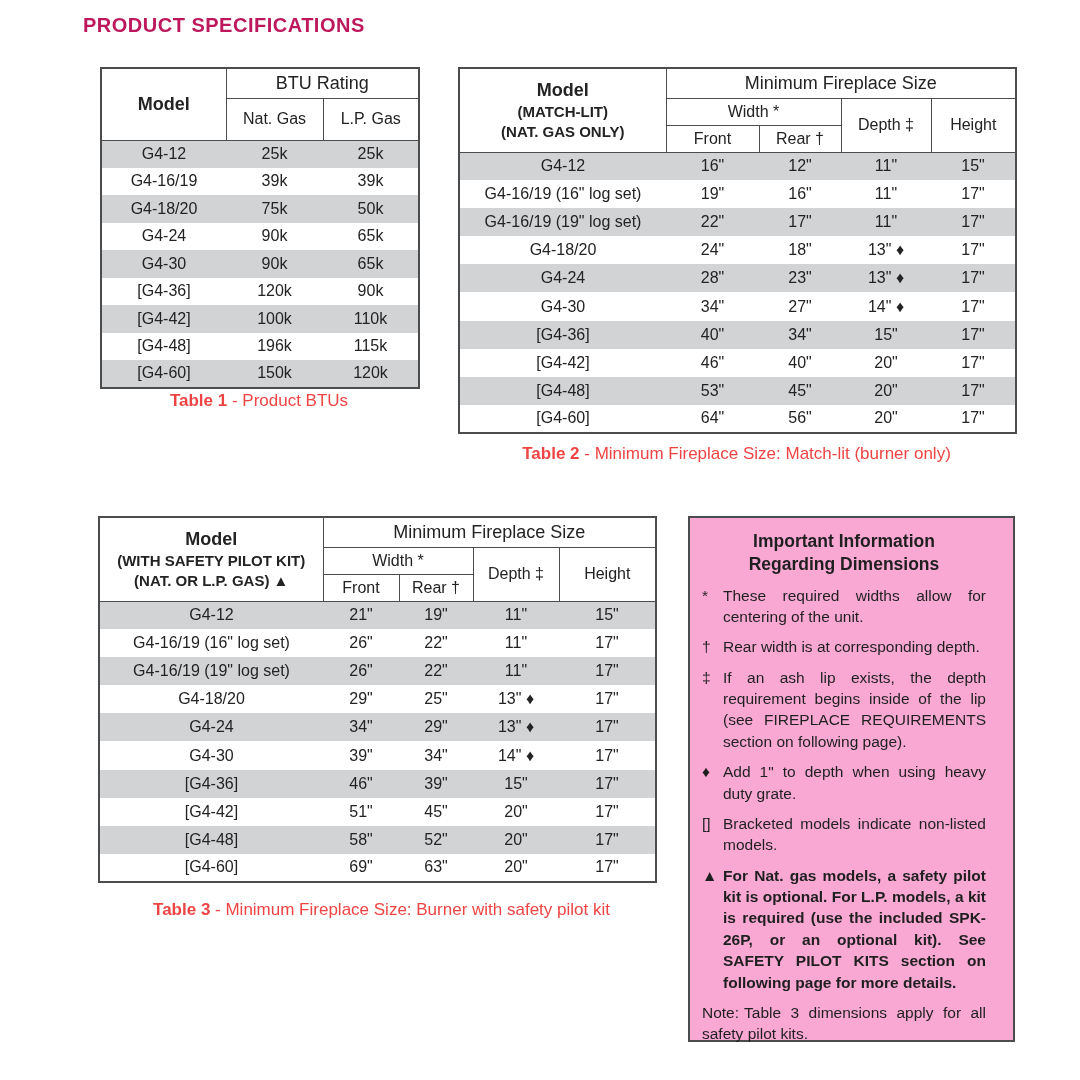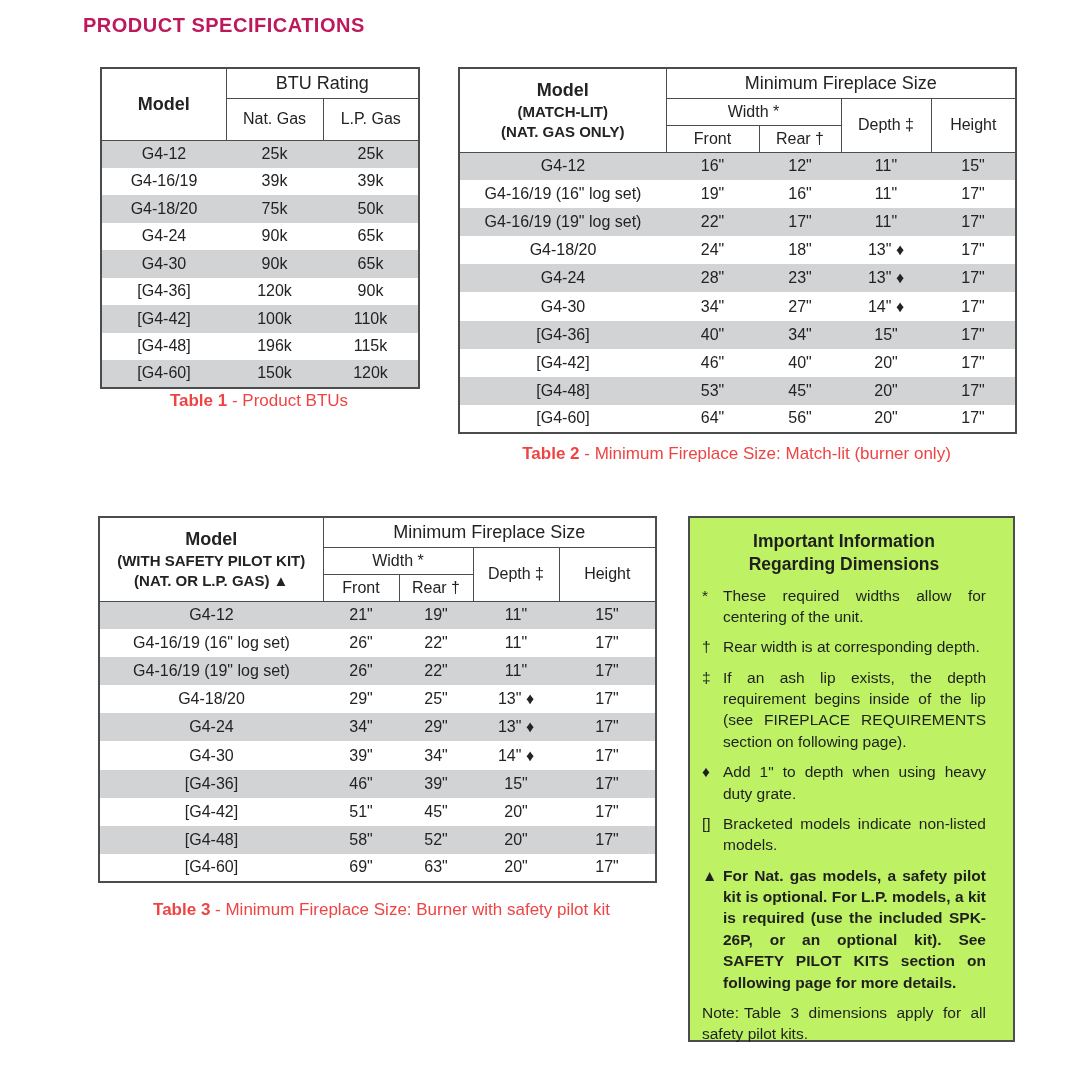--- a/index.html
+++ b/index.html
@@ -43,21 +43,21 @@
 
   .caption{position:absolute;font-size:17px;text-align:center;color:#ef4444;}
   .caption b{font-weight:bold;}
   .cap1{left:100px;top:391px;width:318px;}
   .cap2{left:458px;top:444px;width:557px;}
   .cap3{left:103px;top:900px;width:557px;}
 
   
   .info-box{
     position:absolute;left:688px;top:516px;width:327px;height:526px;
-    border:2px solid var(--border);background:#bef264;padding:12px 27px 8px 12px;
+    border:2px solid var(--border);background:#f9a8d4;padding:12px 27px 8px 12px;
   }
   .info-title{font-size:17.5px;font-weight:bold;text-align:center;line-height:1.3;margin-bottom:9px;color:#1f1f1f;}
   .info-title span{display:block;}
   .info-item{position:relative;padding-left:21px;font-size:15.5px;line-height:1.38;
     text-align:justify;margin-bottom:9px;color:#1f1f1f;}
   .info-item .marker{position:absolute;left:0;top:0;}
   .info-item.bold{font-weight:bold;}
   .info-item.inline{padding-left:0;text-align:justify;}
   .info-item.inline .marker{position:static;font-weight:normal;margin-right:5px;}
 </style>

